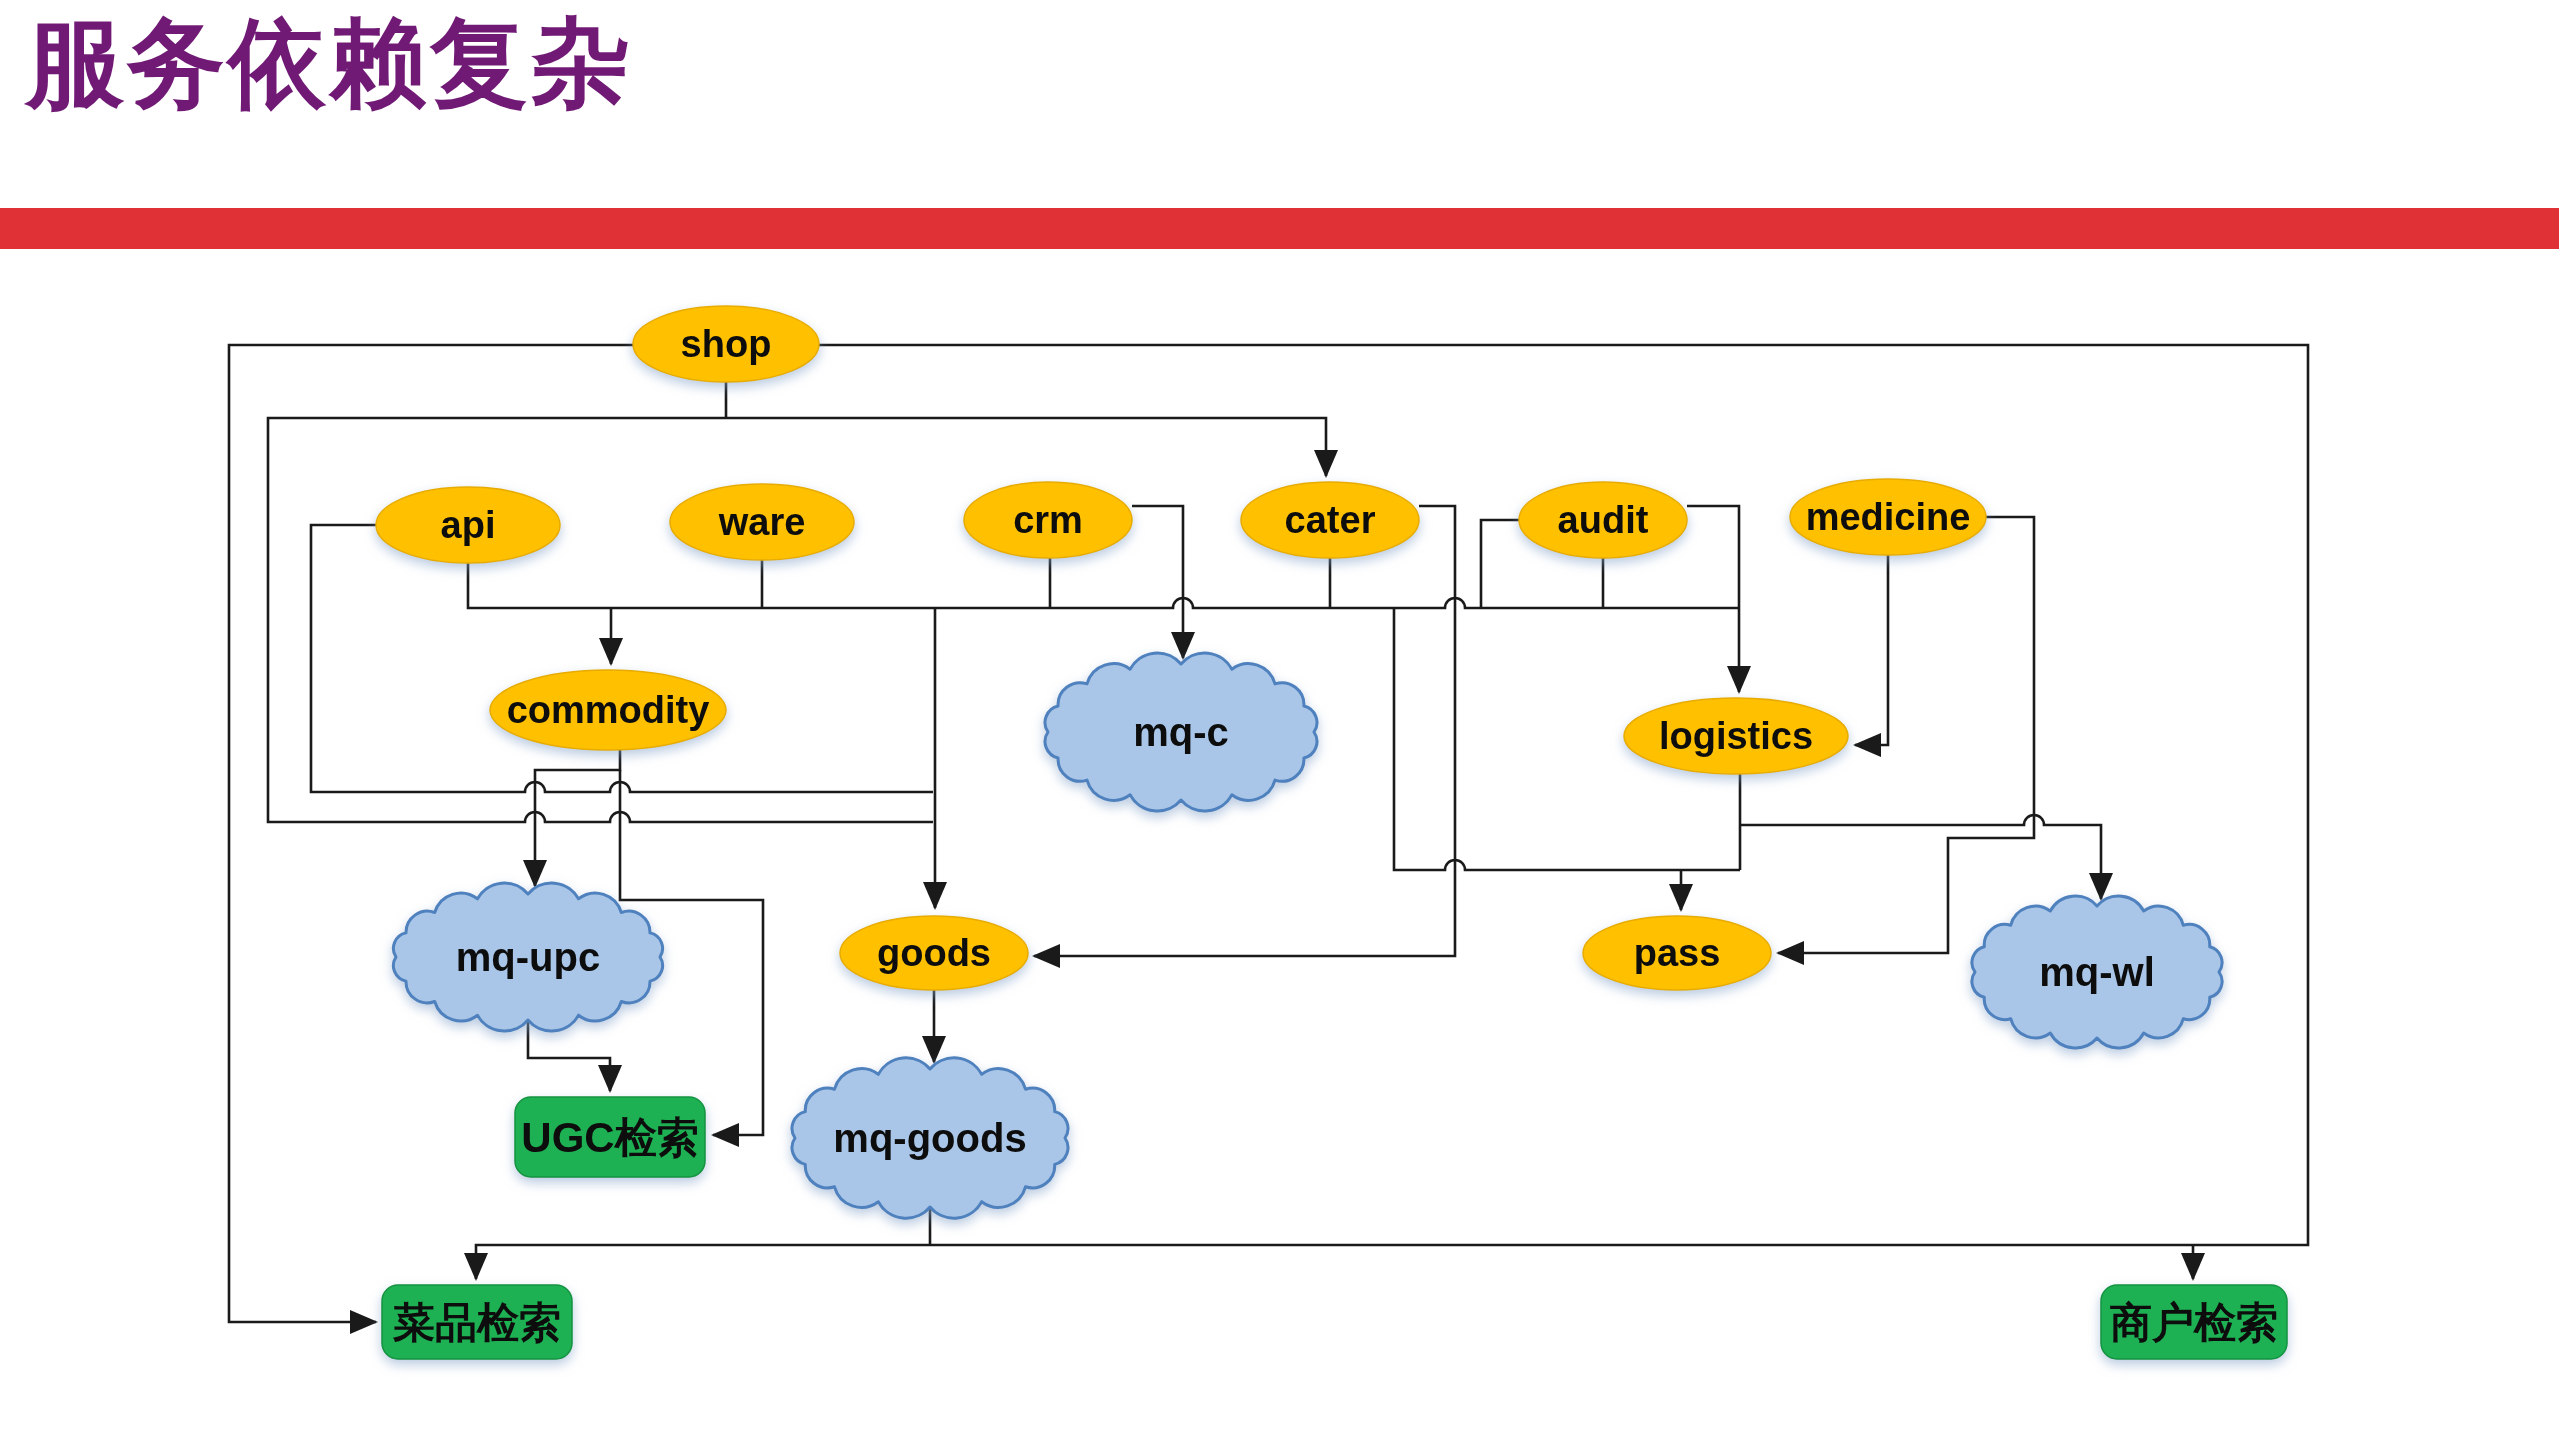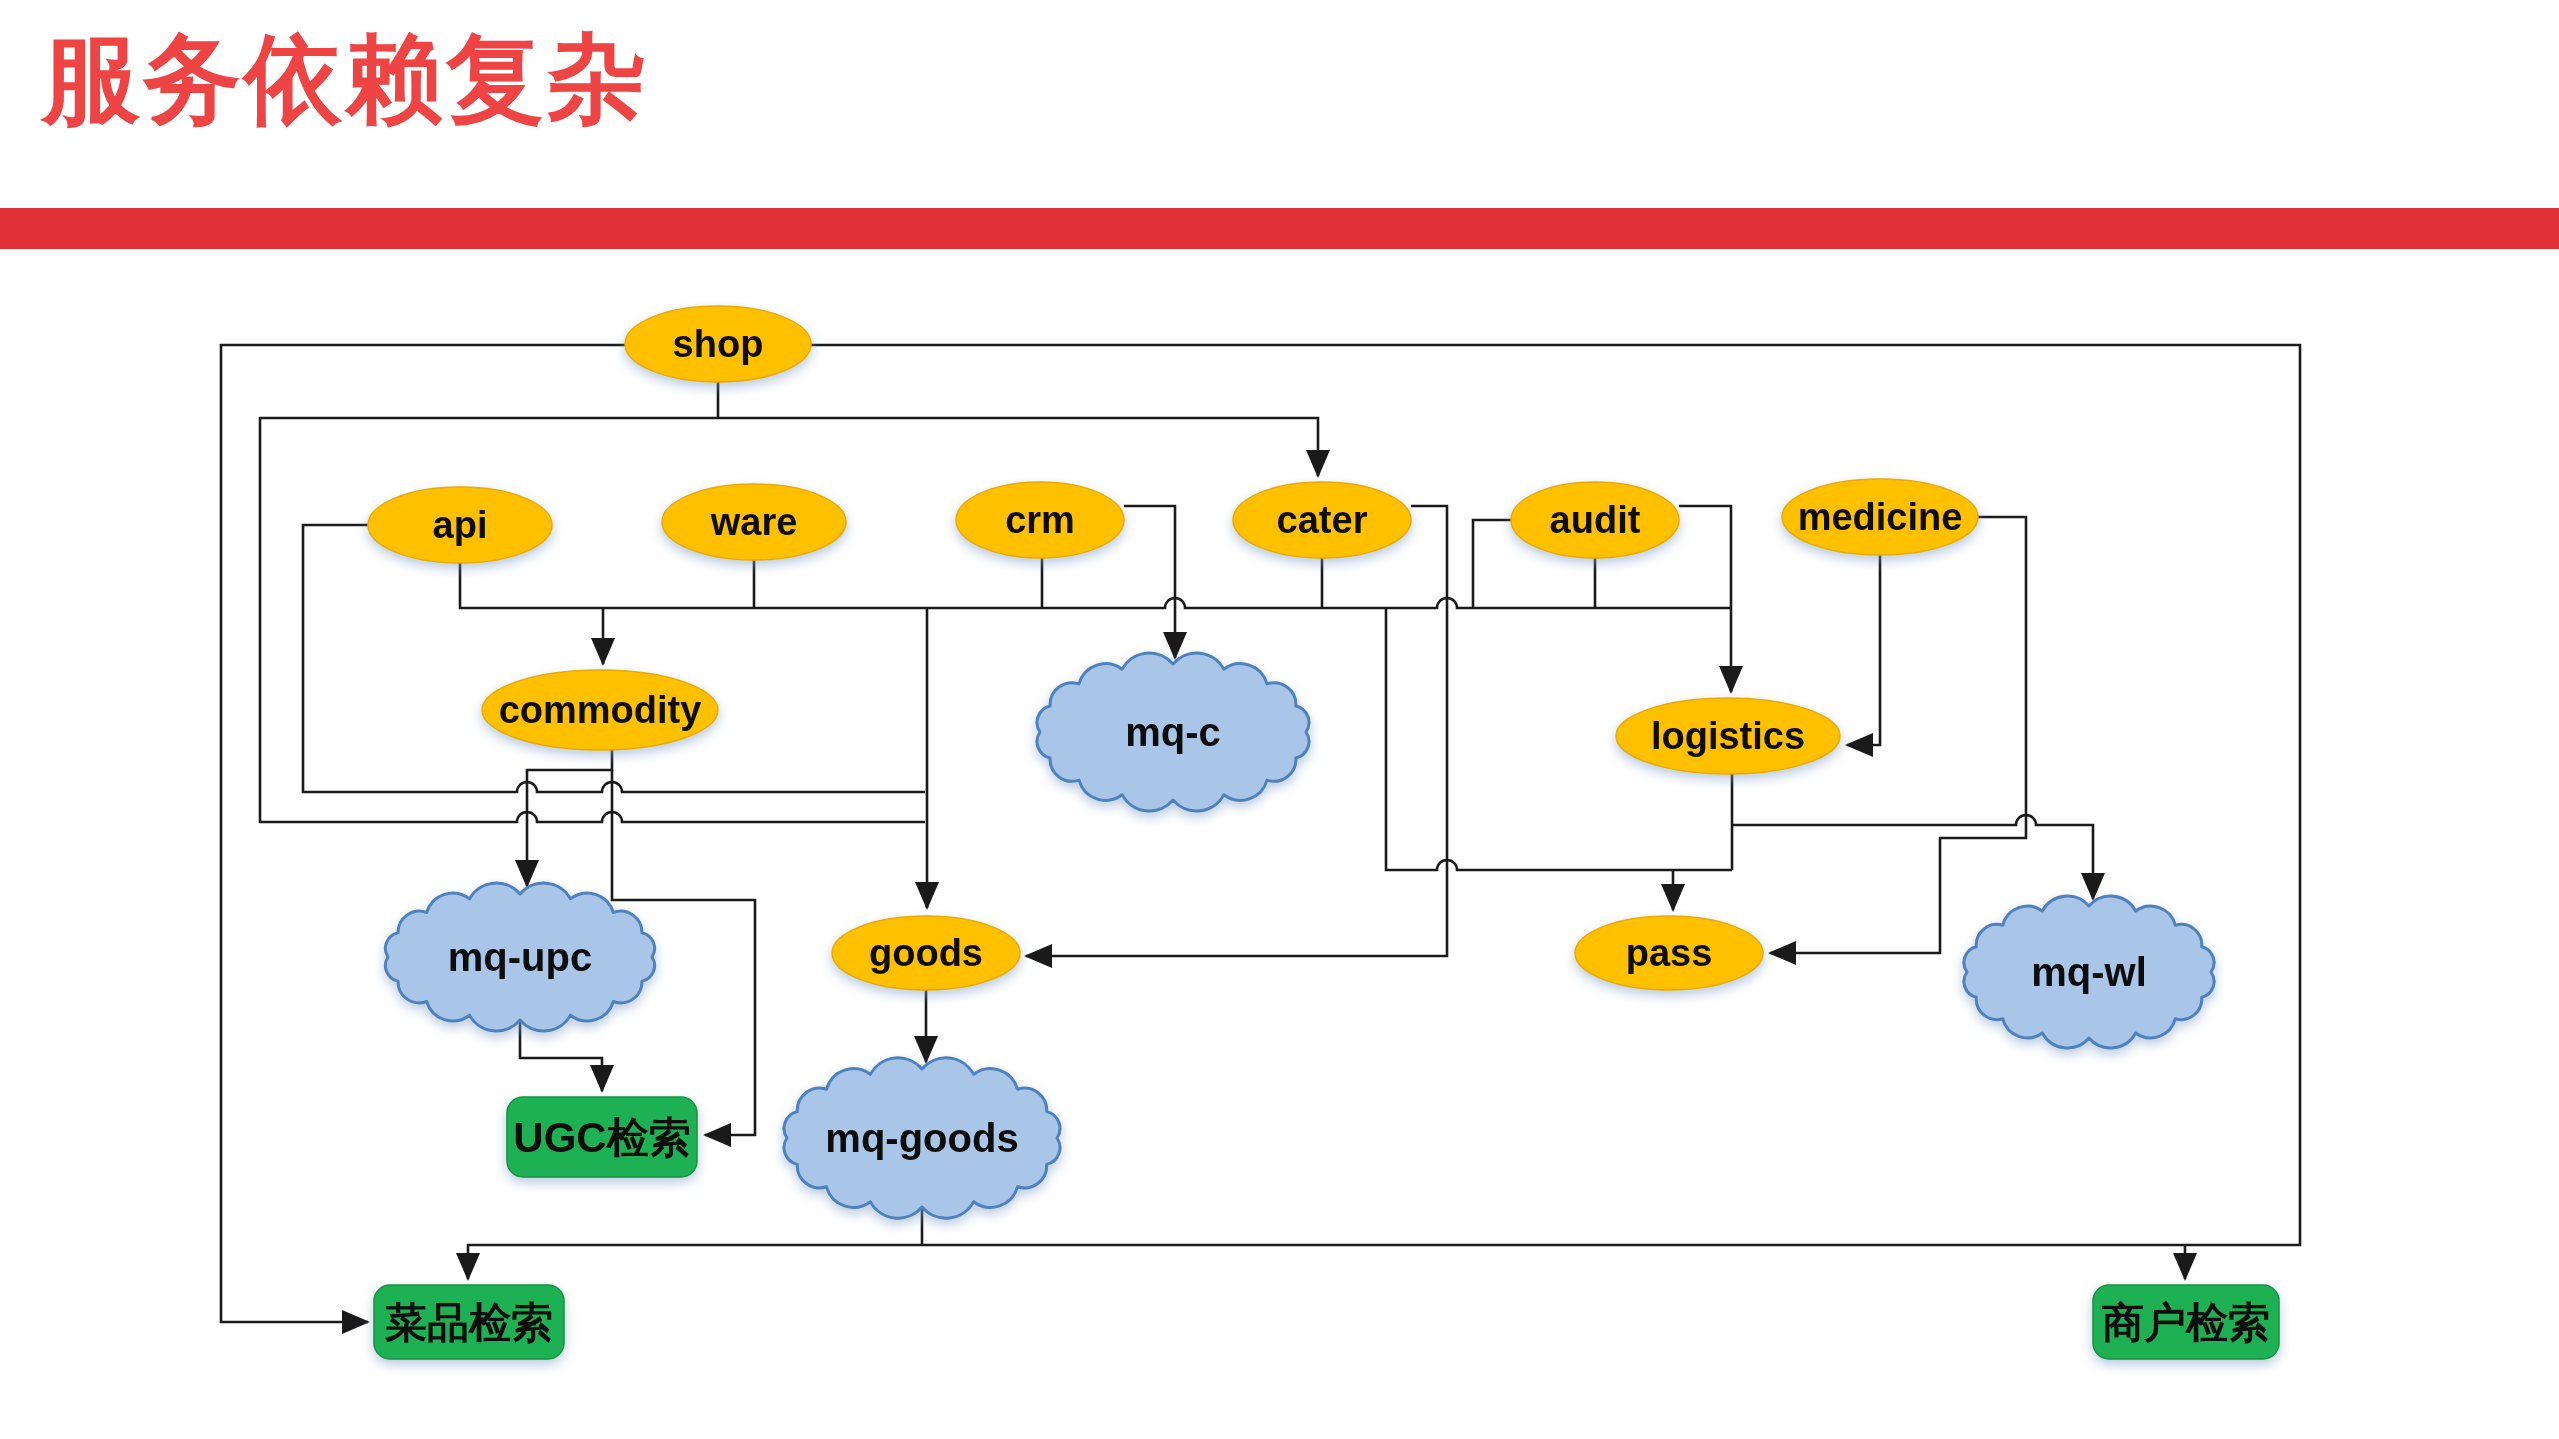--- a/index.html
+++ b/index.html
@@ -8,37 +8,38 @@
     width:2559px;
     height:1439px;
     background:#ffffff;
     overflow:hidden;
     font-family:"Liberation Sans","DejaVu Sans",sans-serif;
   }
   .slide-title{
     position:absolute;
     left:26px;
     top:10px;
-    margin:16px;
+    margin:0;
     font-size:98px;
     font-weight:700;
-    color:#ef4444;
+    color:#701a75;
     letter-spacing:3px;
     line-height:1.1;
   }
   .accent-bar{
     position:absolute;
     left:0;
     top:208px;
     width:100%;
     height:41px;
   }
   .diagram-wrap{
     position:absolute;
     inset:0;
+    padding-left:8px;
   }
   svg{display:block;}
   .node-shadow{filter:drop-shadow(0px 5px 6px rgba(130,160,200,0.55));}
   .node-label{
     font-family:"Liberation Sans","DejaVu Sans",sans-serif;
     font-weight:600;
     fill:#0d0d0d;
   }
 </style>
 </head>

